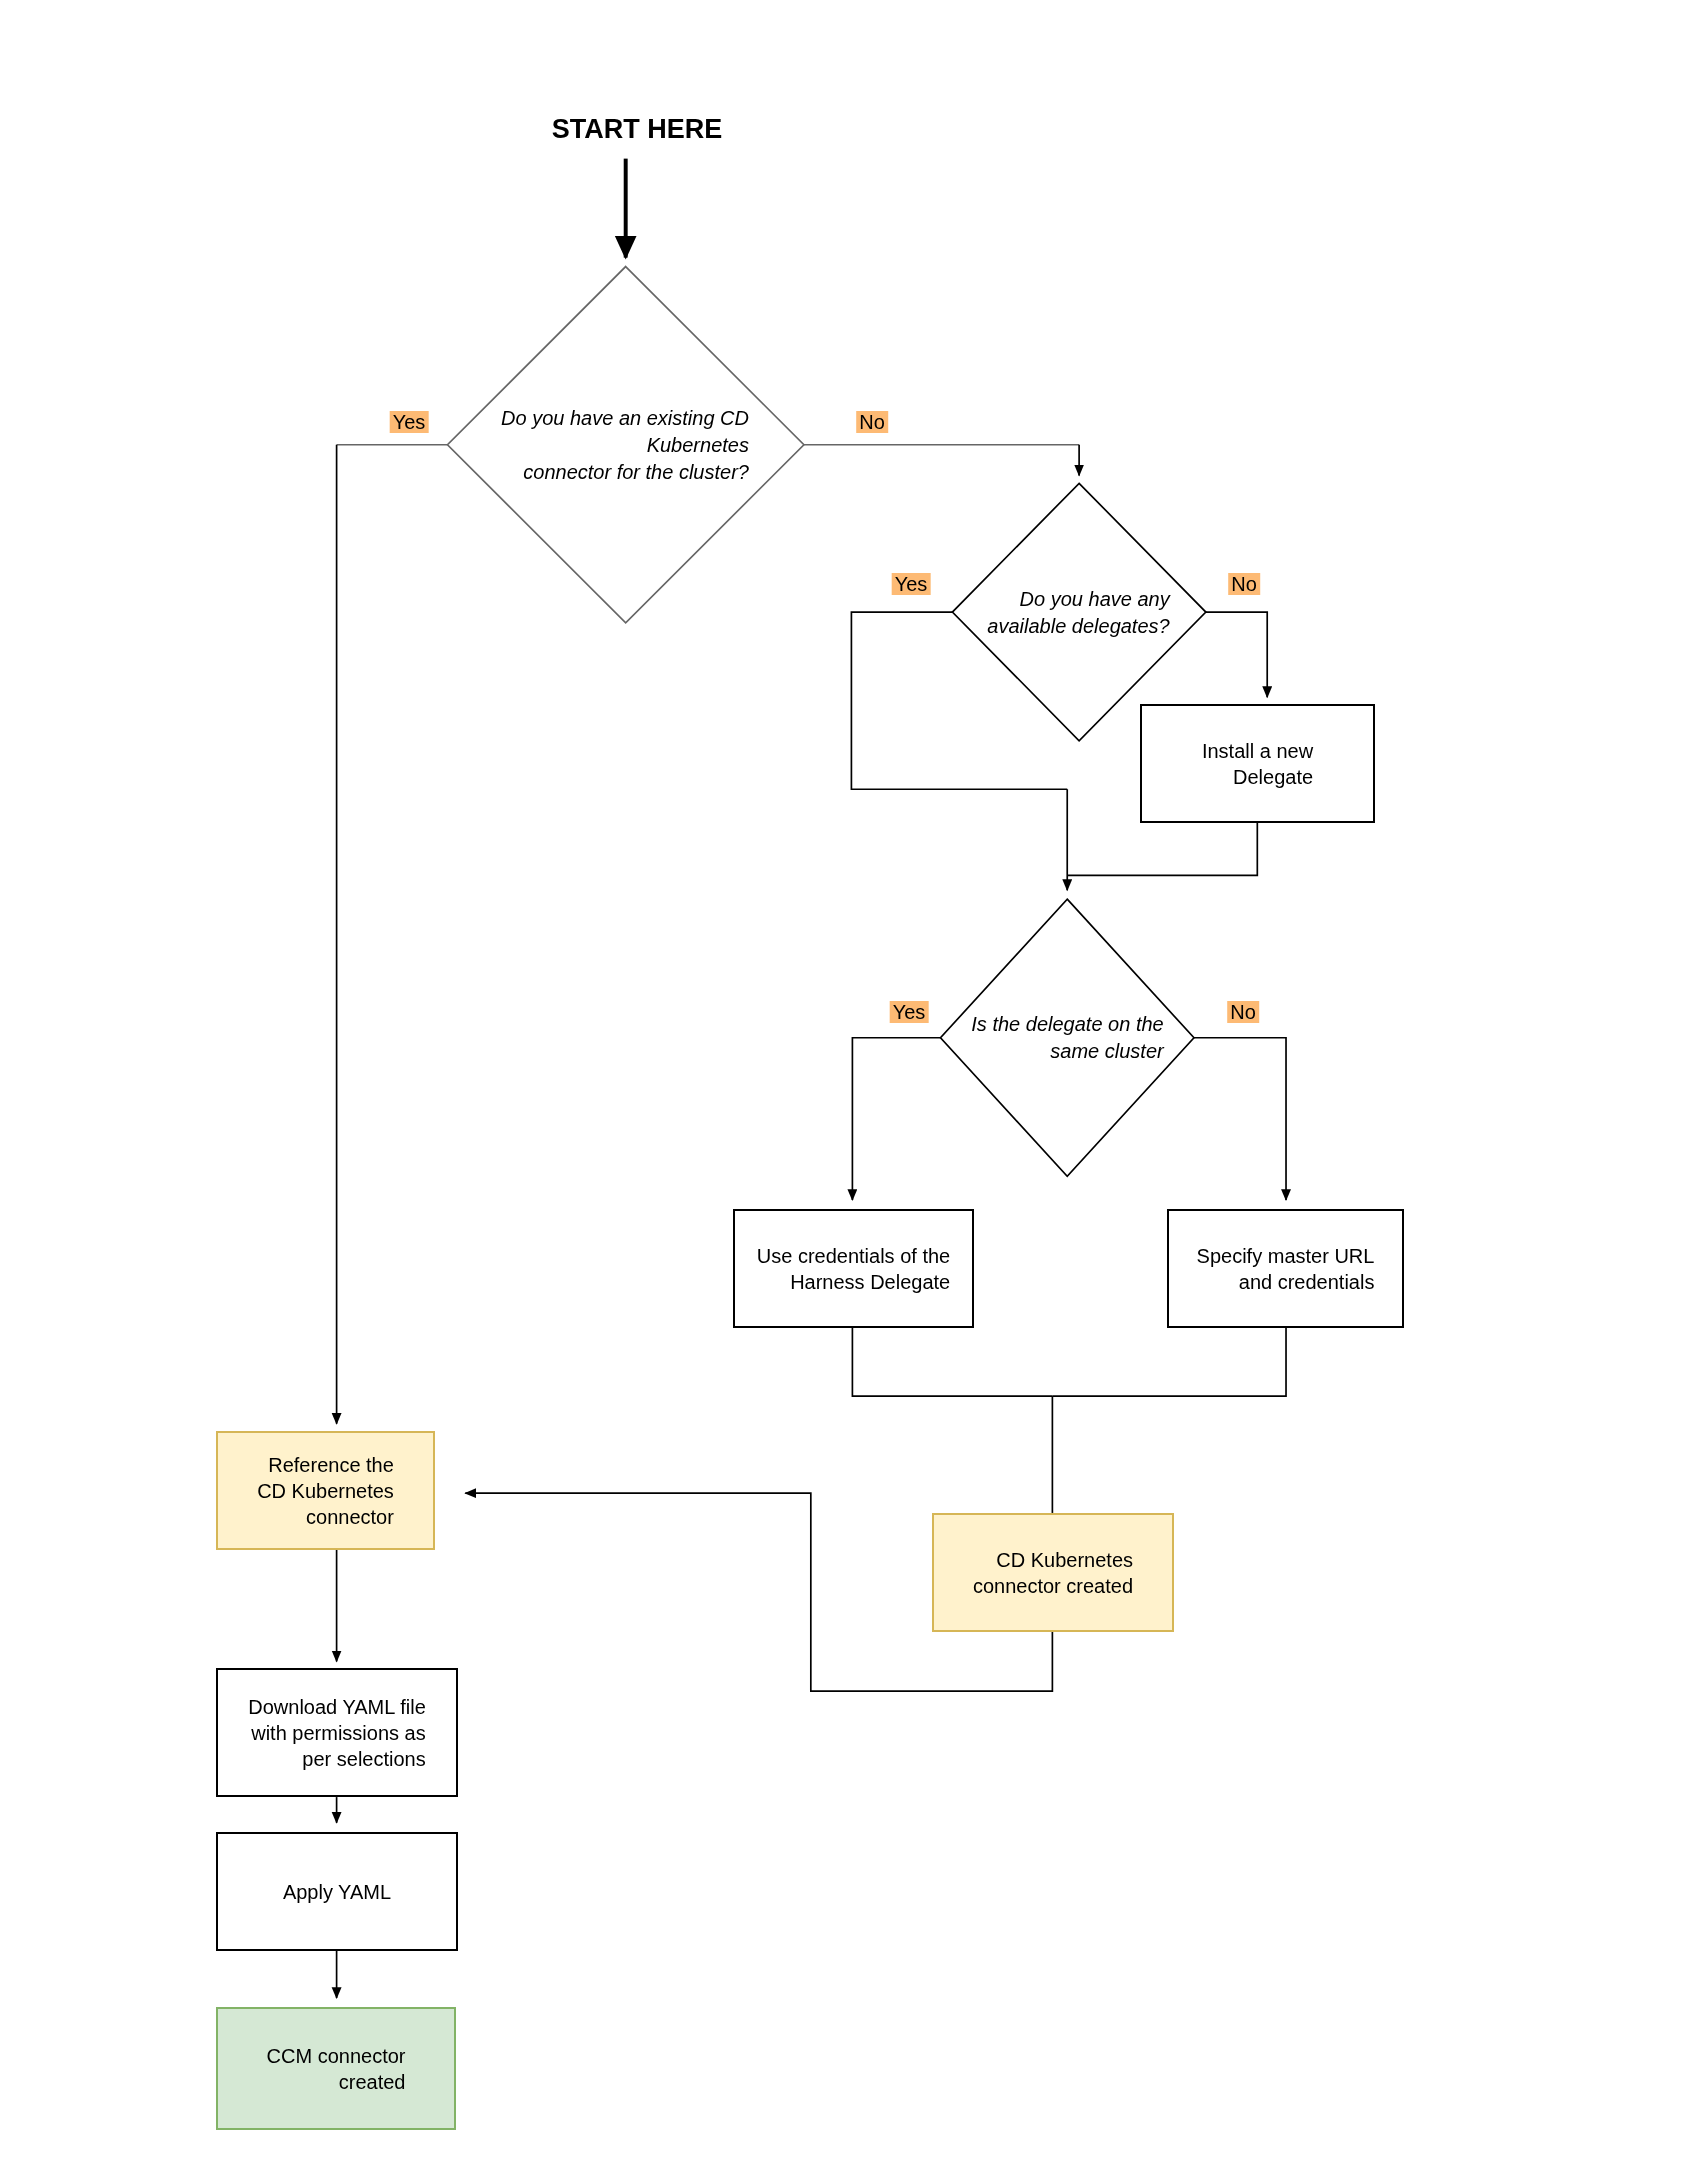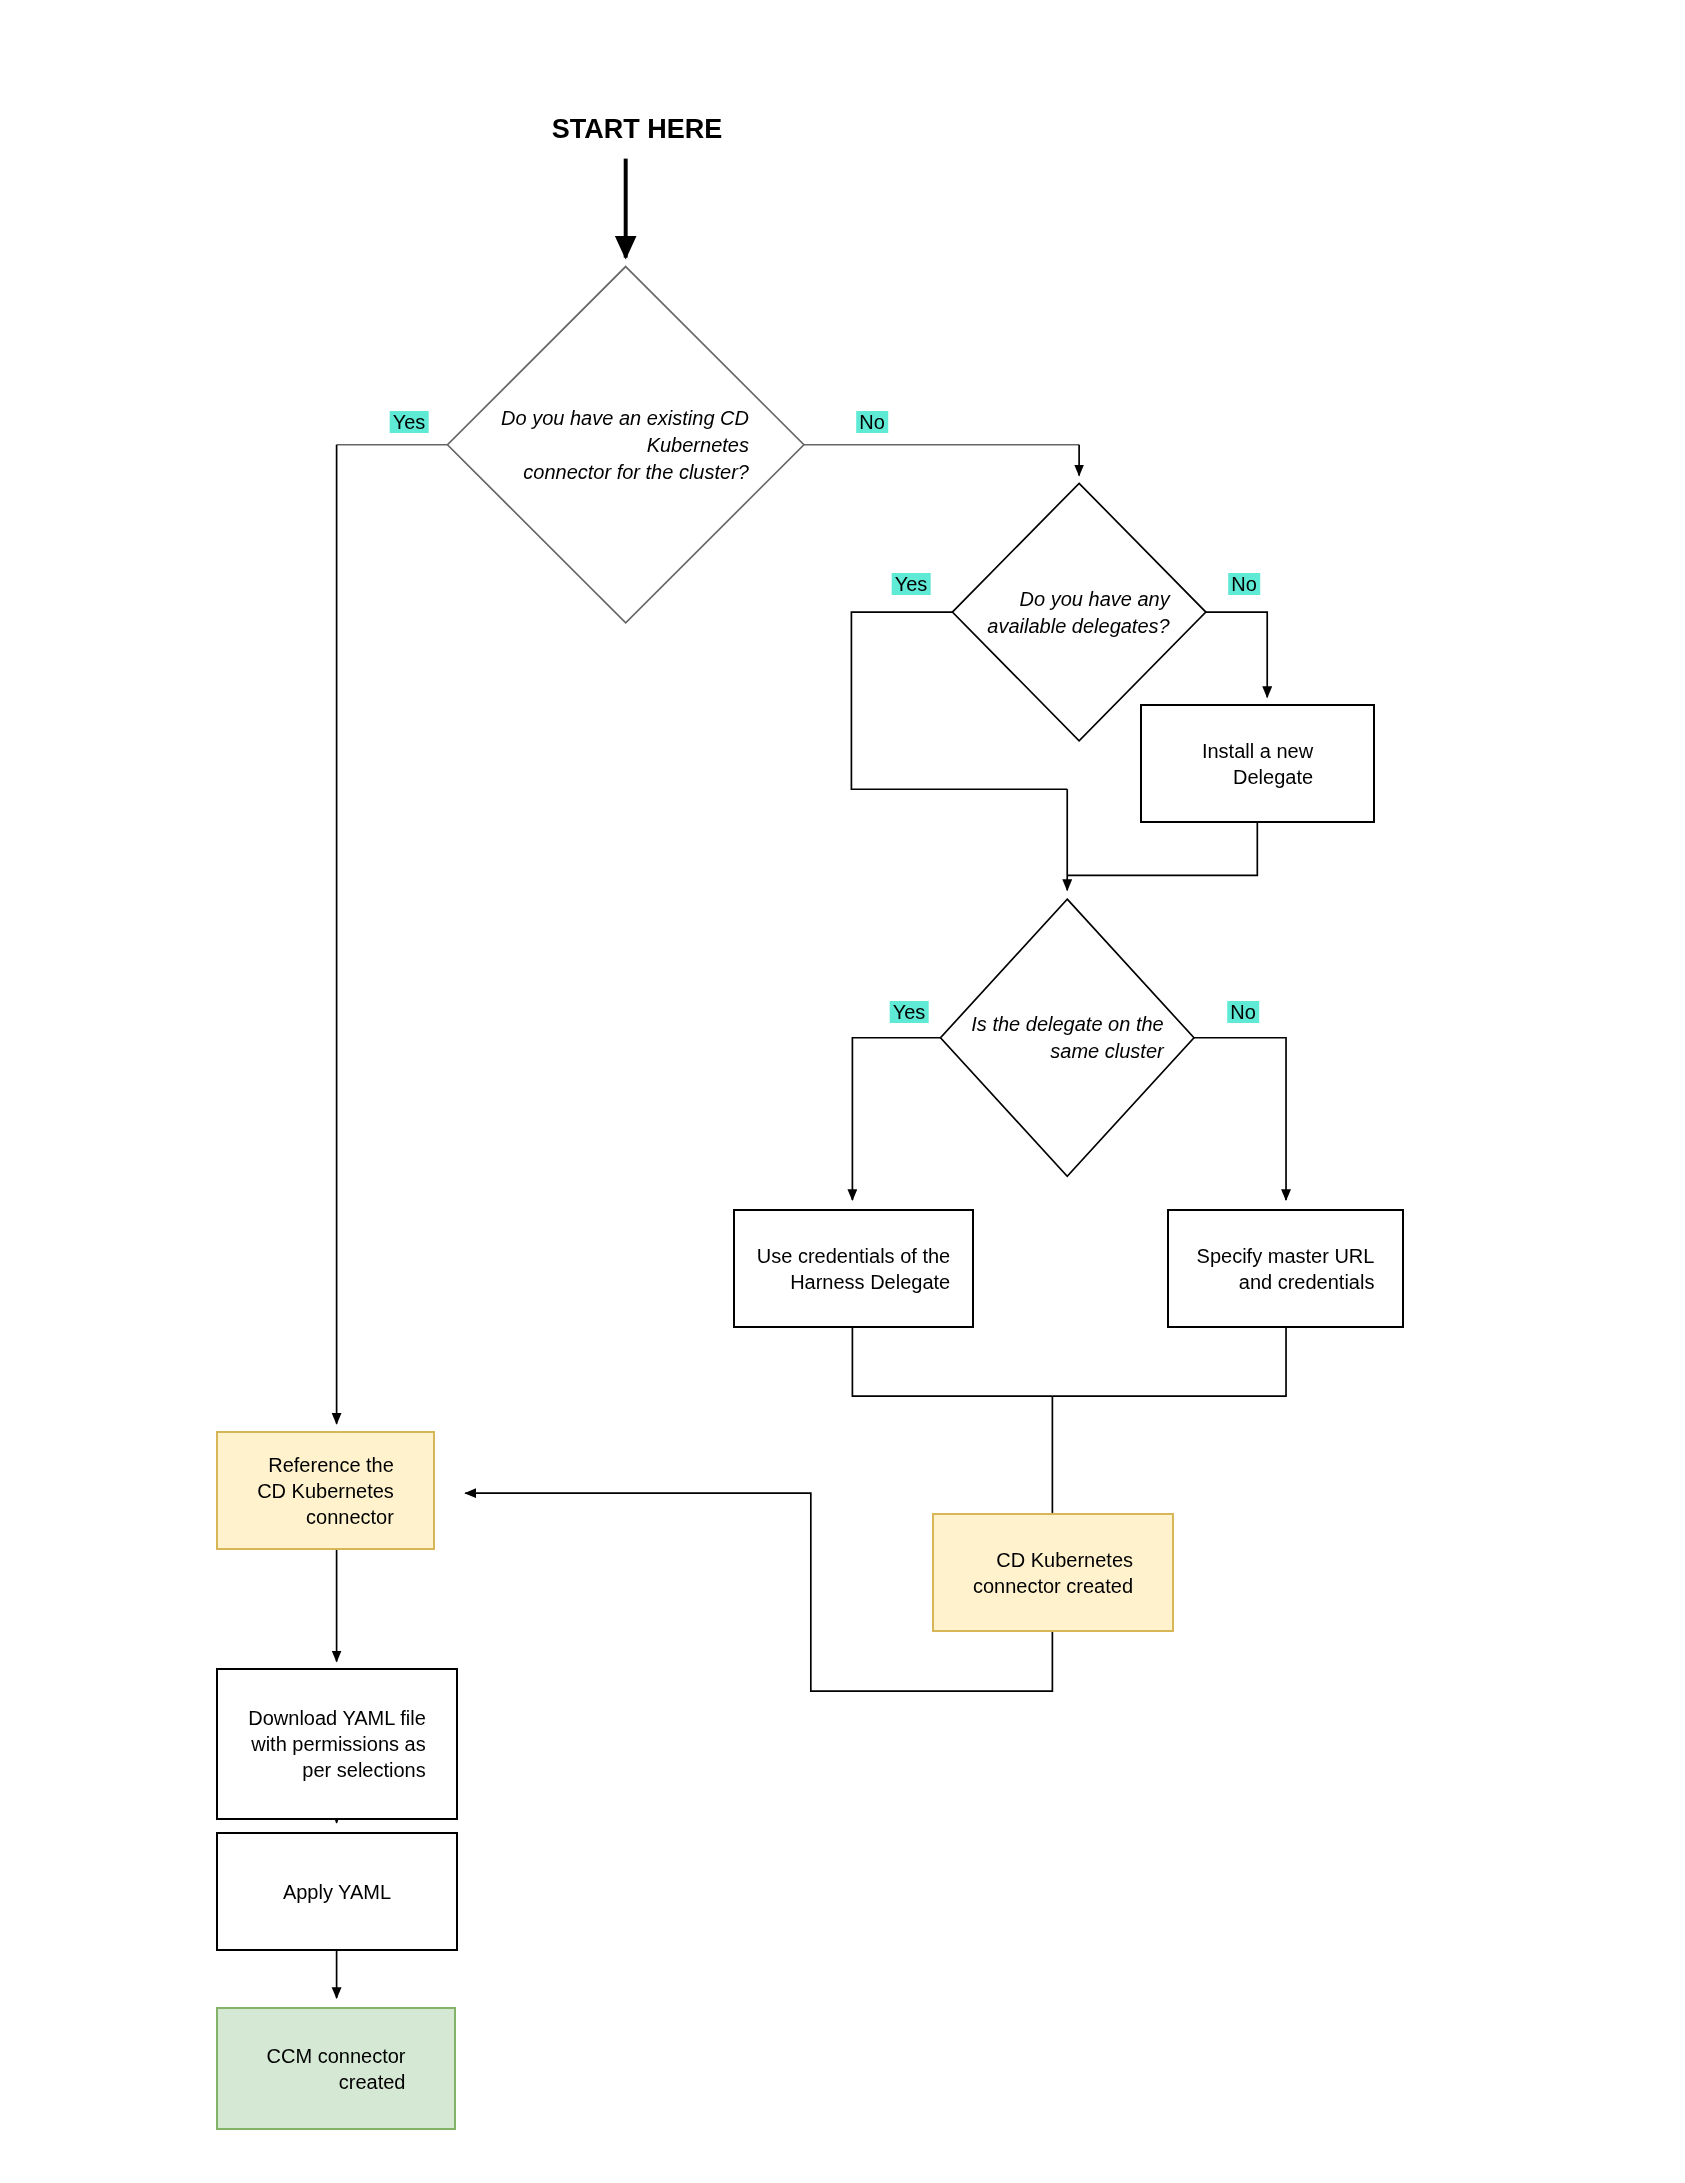--- a/index.html
+++ b/index.html
@@ -25,21 +25,21 @@
     text-align:right;white-space:pre-line;font-size:20px;line-height:26px;
     box-sizing:border-box;
   }
   .rect{background:var(--box_fill);border:2px solid var(--box_border);}
   .rect.yellow{background:var(--yellow_fill);border-color:var(--yellow_border);}
   .rect.green{background:var(--green_fill);border-color:var(--green_border);}
   .diamond-text{position:absolute;display:flex;align-items:center;justify-content:center;
     text-align:right;white-space:pre-line;font-size:20px;line-height:27px;font-style:italic;}
   .edge-label{
     position:absolute;transform:translate(-50%,-50%);font-size:20px;line-height:22px;
-    background:#5eead4;padding:0 3px;white-space:nowrap;
+    background:#fdba74;padding:0 3px;white-space:nowrap;
   }
   .title{
     position:absolute;transform:translate(-50%,-50%);font-size:27px;font-weight:bold;
     white-space:nowrap;
   }
 </style>
 </head>
 <body>
 
 <div class="canvas">
@@ -117,21 +117,21 @@
   <div class="node rect" style="left:1167px;top:1189px;width:237px;height:119px">Specify master URL
 and credentials</div>
 
   <div class="node rect yellow" style="left:932px;top:1493px;width:242px;height:119px">CD Kubernetes
 connector created</div>
 
   <div class="node rect yellow" style="left:216px;top:1411px;width:219px;height:119px">Reference the
 CD Kubernetes
 connector</div>
 
-  <div class="node rect" style="left:216px;top:1648px;width:242px;height:152px">Download YAML file
+  <div class="node rect" style="left:216px;top:1648px;width:242px;height:129px">Download YAML file
 with permissions as
 per selections</div>
 
   <div class="node rect" style="left:216px;top:1812px;width:242px;height:119px">Apply YAML</div>
 
   <div class="node rect green" style="left:216px;top:1987px;width:240px;height:123px">CCM connector
 created</div>
 
 </div>
 

